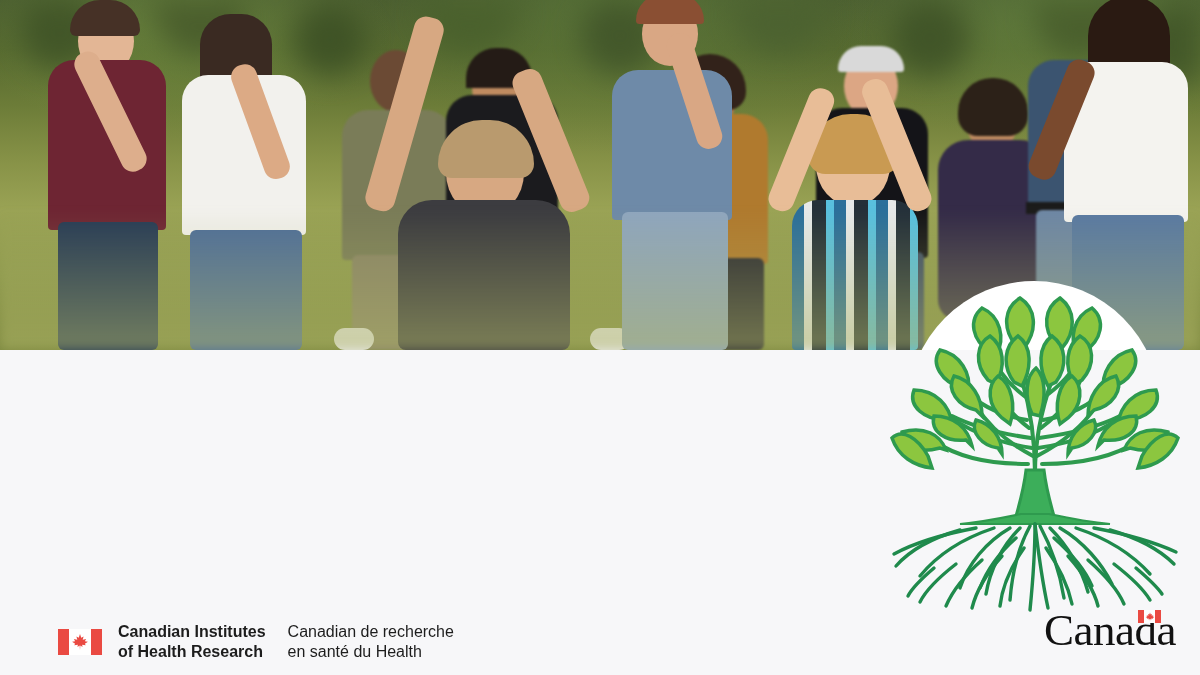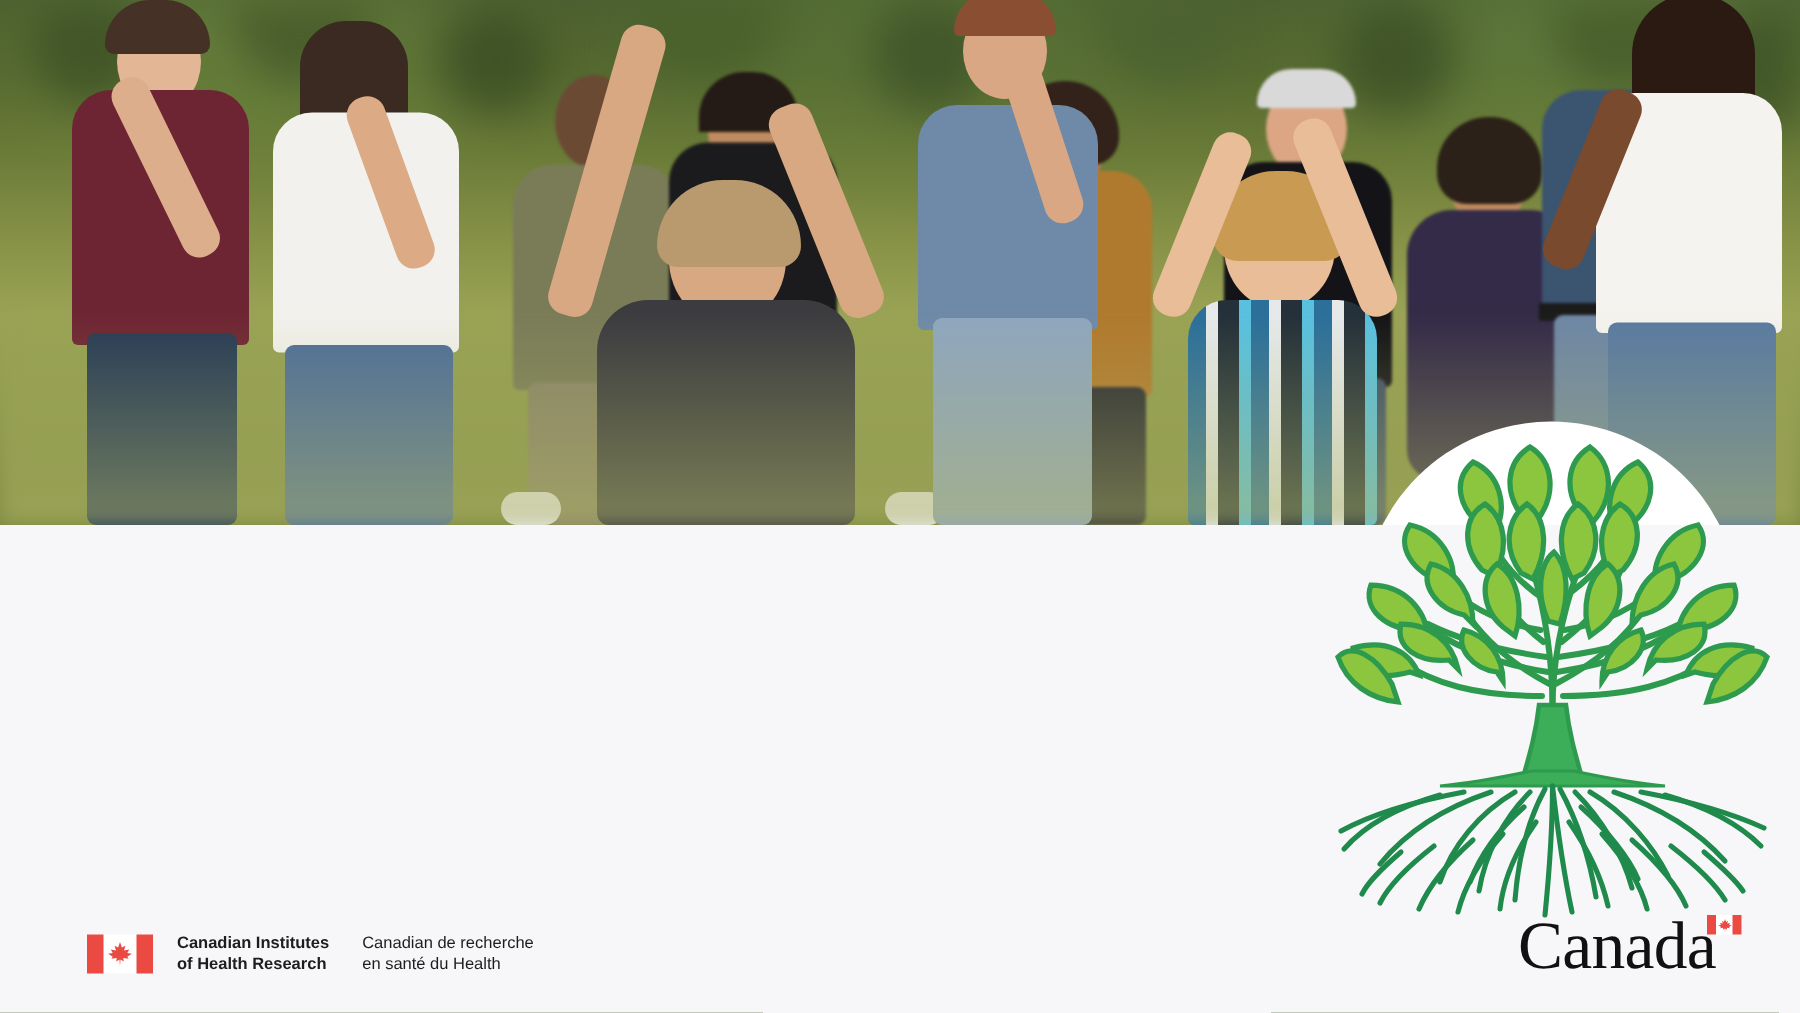--- a/index.html
+++ b/index.html
@@ -117,28 +117,28 @@
   .tree-wrap { position:absolute; left:890px; top:288px; width:290px; height:330px; }
   .tree-wrap svg { display:block; width:290px; height:330px; }
 
   
   .cihr { position:absolute; left:58px; top:622px; display:flex; align-items:center; gap:16px; }
   .flag { width:44px; height:26px; position:relative; background:#fff; flex:0 0 auto; }
   .flag .bar { position:absolute; top:0; width:11px; height:26px; background:#EA4A42; }
   .flag .bar.l { left:0; } .flag .bar.r { right:0; }
   .flag .leaf { position:absolute; left:50%; top:50%; transform:translate(-50%,-50%); }
   .cihr-text { display:flex; gap:22px; }
-  .cihr-col { font-size:11px; line-height:1.28; color:#1d1d1d; font-weight:bold; white-space:nowrap; }
+  .cihr-col { font-size:16px; line-height:1.28; color:#1d1d1d; font-weight:bold; white-space:nowrap; }
   .cihr-col.fr { font-weight:normal; }
 
   
   .wordmark { position:absolute; left:1012px; top:608px; width:150px; height:48px; }
   .wordmark .word {
     font-family:"Liberation Serif", serif;
-    font-size:45px; color:#111; letter-spacing:-.5px; line-height:1;
+    font-size:45px; color:#111; letter-spacing:-.5px; line-height:1;margin-left:32px;
   }
   .wordmark .wm-flag {
     position:absolute; right:1px; top:2px;
     width:23px; height:13px; background:#fff;
   }
   .wordmark .wm-flag .bar { position:absolute; top:0; width:6px; height:13px; background:#EA4A42; }
   .wordmark .wm-flag .bar.l { left:0; } .wordmark .wm-flag .bar.r { right:0; }
   .wordmark .wm-flag .leaf { position:absolute; left:50%; top:50%; transform:translate(-50%,-50%); }
 </style>
 </head>

